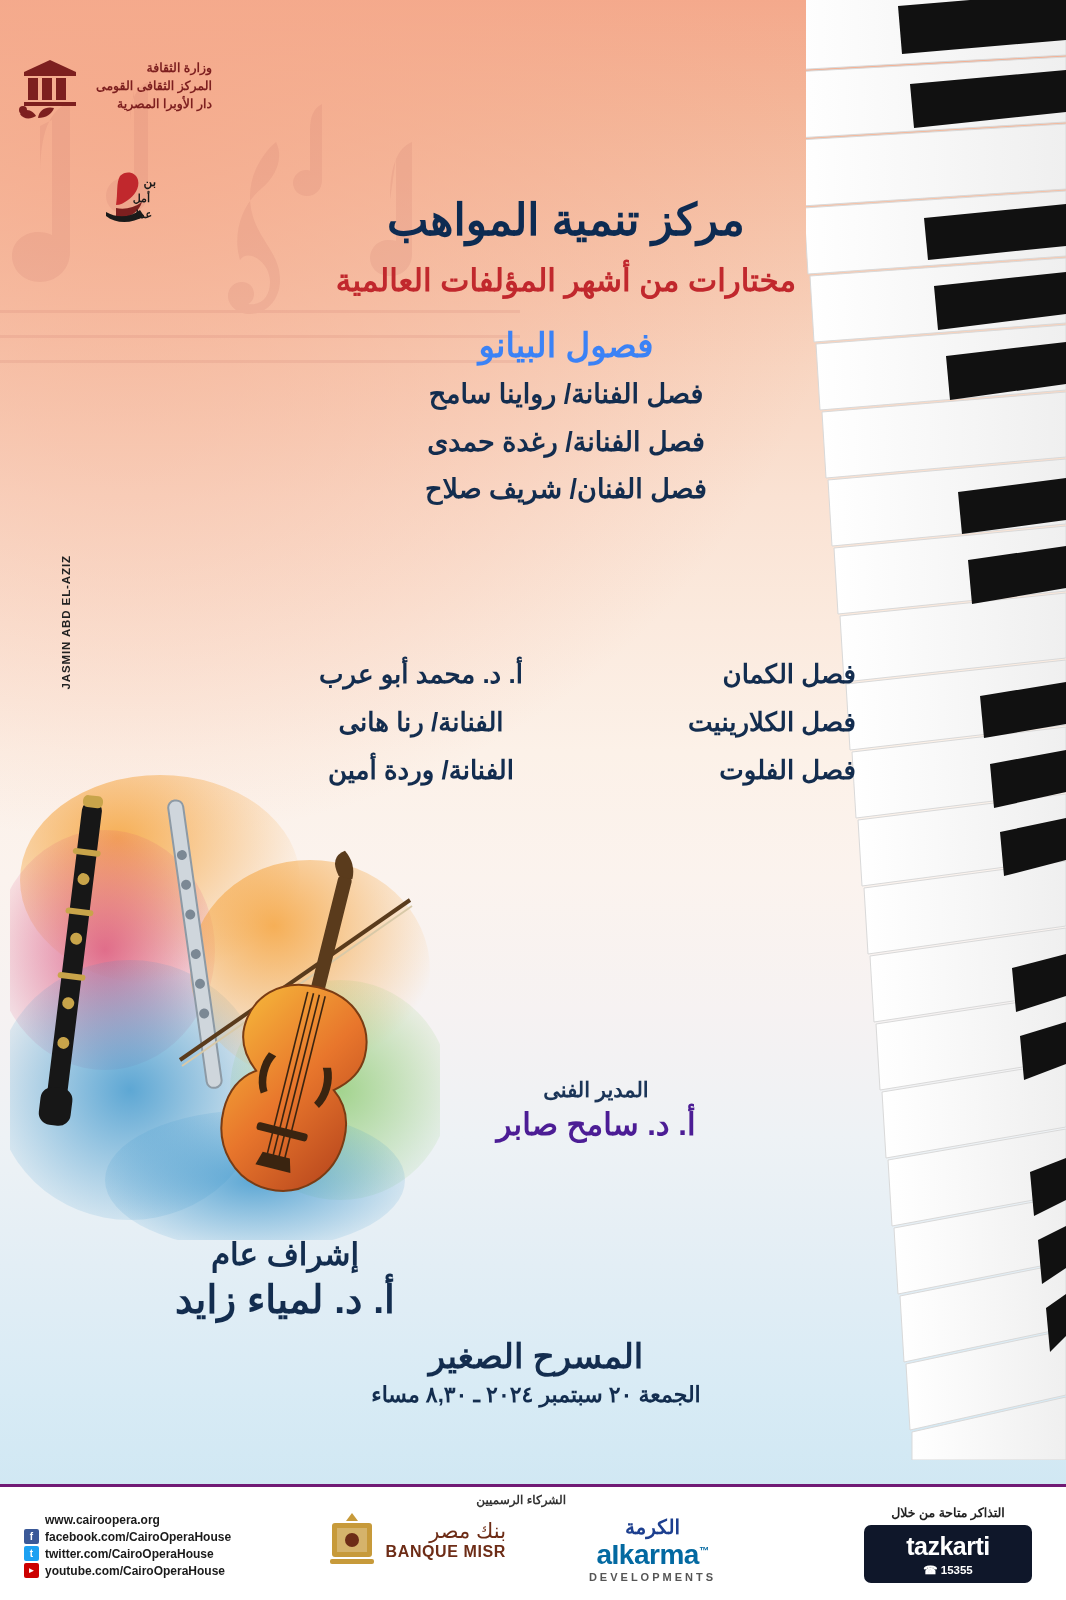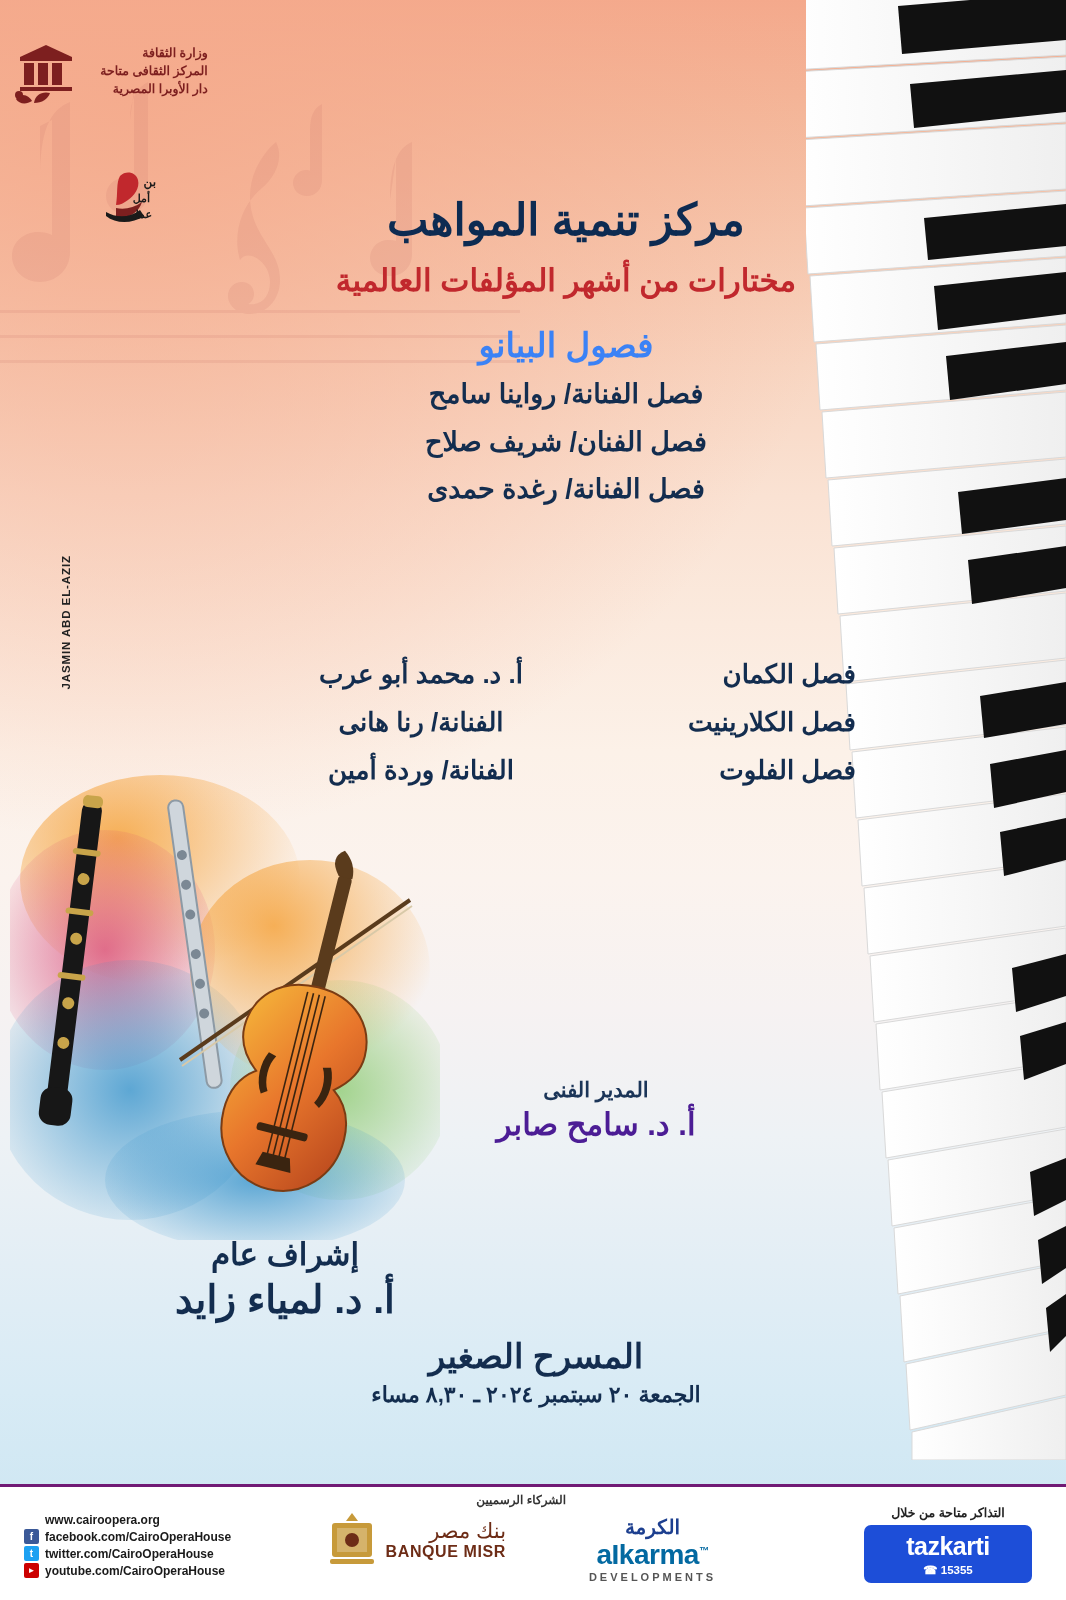--- a/index.html
+++ b/index.html
@@ -42,24 +42,23 @@
     opacity: .30;
   }
 
   
   .piano {
     position: absolute; right: 0; top: 0; width: 260px; height: 1460px;
   }
 
   
   .ministry {
-    position: absolute; right: 862px; top: 43px;
+    position: absolute; right: 862px; top: 58px;
     width: 190px; display: flex; flex-direction: row-reverse; align-items: flex-start;
-    gap: 18px;
-    justify-content: center;
+    gap: 10px;
   }
   .ministry .glyph { width: 72px; height: 64px; flex: 0 0 auto; }
   .ministry .lines { text-align: right; padding-top: 2px; }
   .ministry .lines div {
     font-size: 12.5px; font-weight: bold; color: #7d1f1f; line-height: 1.42;
     white-space: nowrap;
   }
 
   
   .small-logo { position: absolute; right: 872px; top: 168px; width: 96px; height: 62px; }
@@ -138,21 +137,21 @@
     background: #ffffff; border-top: 3px solid #701a75;
   }
   .footer-partners-label {
     position: absolute; right: 500px; top: 6px; font-size: 12px; font-weight: bold; color: #333;
   }
 
   
   .tazkarti-wrap { position: absolute; right: 18px; top: 18px; width: 200px; text-align: center; }
   .tazkarti-note { font-size: 12.5px; font-weight: bold; color: #222; margin-bottom: 5px; }
   .tazkarti-box {
-    background: #1d4ed8; border-radius: 7px; padding: 7px 4px 6px;
+    background: #0f172a; border-radius: 7px; padding: 7px 4px 6px;
     color: #fff; width: 168px; margin: 0 auto;
   }
   .tazkarti-box .nm { font-size: 25px; font-weight: bold; letter-spacing: -.5px; }
   .tazkarti-box .ph { font-size: 11.5px; font-weight: bold; margin-top: 2px; direction: ltr; }
 
   
   .bmisr { position: absolute; right: 560px; top: 24px; display: flex; flex-direction: row-reverse; align-items: center; gap: 8px; }
   .bmisr .seal { width: 52px; height: 58px; }
   .bmisr .txt { text-align: right; }
   .bmisr .ar { font-size: 21px; font-weight: normal; color: #6d2c16; }
@@ -261,21 +260,21 @@
         <rect x="28" y="20" width="10" height="22"></rect>
         <rect x="42" y="20" width="10" height="22"></rect>
         <rect x="10" y="44" width="52" height="4"></rect>
         <path d="M6 56c6-8 14-2 16 2-6 4-13 3-16-2z"></path>
         <circle cx="9" cy="52" r="4"></circle>
         <path d="M24 60c8 0 14-4 16-10-8-2-15 2-16 10z"></path>
       </g>
     </svg>
     <div class="lines">
       <div>وزارة الثقافة</div>
-      <div>المركز الثقافى متاحة</div>
+      <div>المركز الثقافى القومى</div>
       <div>دار الأوبرا المصرية</div>
     </div>
   </div>
 
   <svg class="small-logo" viewBox="0 0 96 62">
     <g>
       <path d="M22 8c6-6 16-4 18 4 2 8-4 16-10 20-4 3-8 5-12 5 2-12 0-22 4-29z" fill="#c1282d"></path>
       <path d="M18 40c8 2 18 0 26-6-4 12-16 18-26 14z" fill="#7d1f1f"></path>
       <path d="M8 44c10 6 24 6 34-2l4 6c-12 8-28 8-38 0z" fill="#1a1a1a"></path>
       <text x="58" y="18" font-size="12" font-weight="bold" fill="#1a1a1a" font-family="sans-serif">بن</text>
@@ -286,22 +285,22 @@
 
   <div class="vertical-credit">JASMIN ABD EL-AZIZ</div>
 
   <div class="center-col">
     <div class="title-main">مركز تنمية المواهب</div>
     <div class="title-sub">مختارات من أشهر المؤلفات العالمية</div>
 
     <div class="piano-section">
       <div class="h">فصول البيانو</div>
       <div class="row">فصل الفنانة/ رواينا سامح</div>
+      <div class="row">فصل الفنانة/ رغدة حمدى</div>
       <div class="row">فصل الفنان/ شريف صلاح</div>
-      <div class="row">فصل الفنانة/ رغدة حمدى</div>
     </div>
   </div>
 
   <div class="instr">
     <div class="r">
       <span class="lbl">فصل الكمان</span>
       <span class="nm">أ. د. محمد أبو عرب</span>
     </div>
     <div class="r">
       <span class="lbl">فصل الكلارينيت</span>

